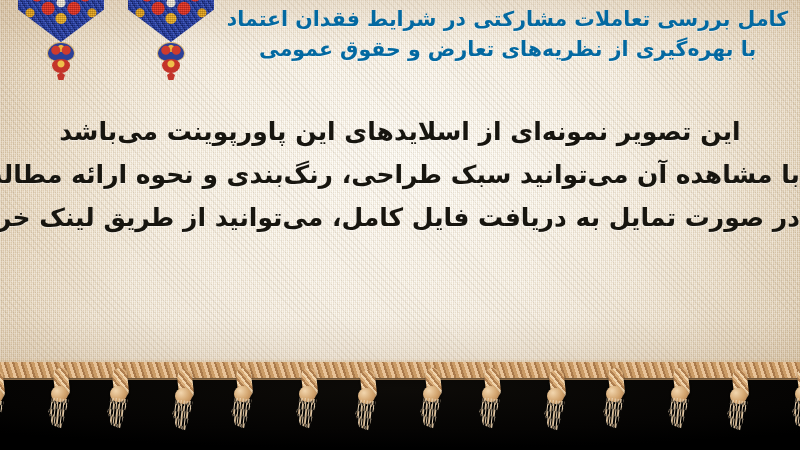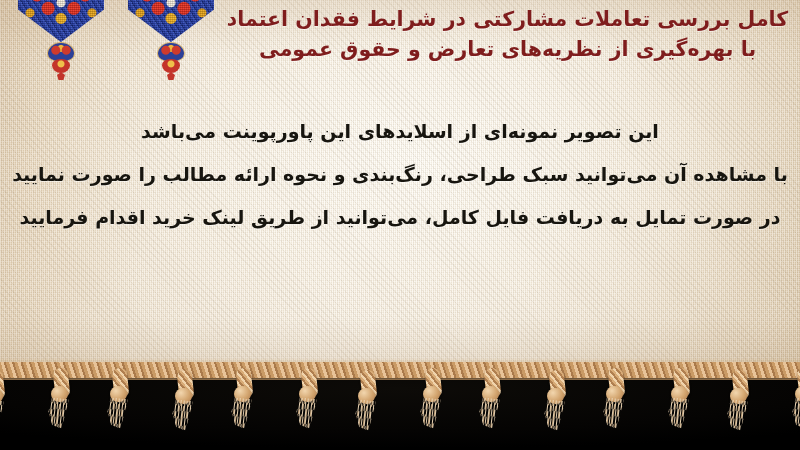--- a/index.html
+++ b/index.html
@@ -185,38 +185,38 @@
   }
 
   
   .title {
     position: absolute;
     left: 225px;
     top: 4px;
     width: 565px;
     text-align: center;
     direction: rtl;
-    color: #7f1d1d;
+    color: #0369a1;
     font-size: 20.5px;
     line-height: 30px;
     font-weight: bold;
     letter-spacing: 0px;
     text-shadow: 0 1px 0 rgba(255,255,255,0.45);
   }
   .body-block {
     position: absolute;
     left: 0;
     top: 110px;
     width: 800px;
     direction: rtl;
     text-align: center;
     color: #17150f;
   }
   .body-line {
-    font-size: 19px;
+    font-size: 25px;
     line-height: 43px;
     font-weight: bold;
     white-space: nowrap;
     text-shadow: 0 1px 0 rgba(255,255,255,0.42);
   }
 
   
   .band {
     position: absolute;
     left: 0;

